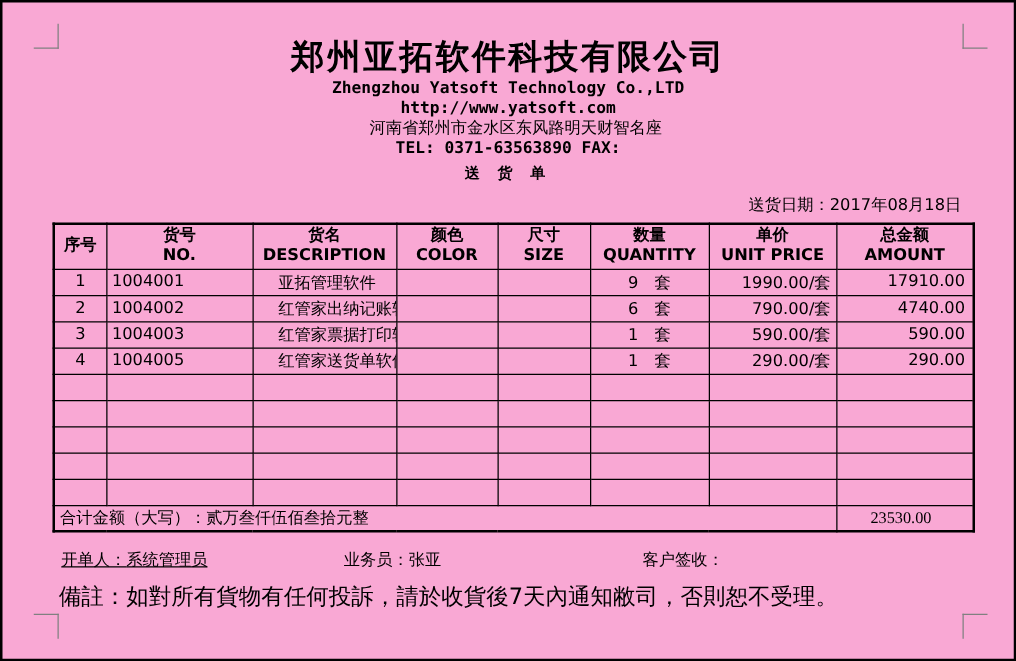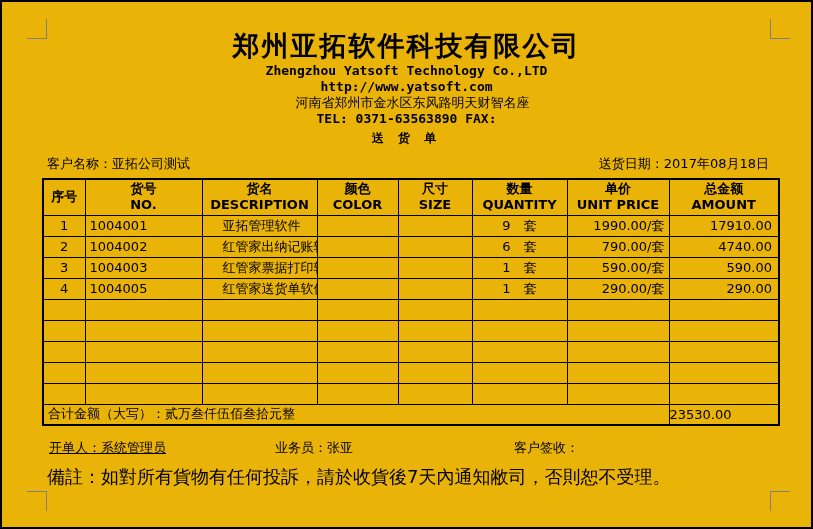--- a/index.html
+++ b/index.html
@@ -1,18 +1,18 @@
 <!DOCTYPE html>
 <html><head>
 <meta charset="utf-8">
 <style>
   * { margin:0; padding:0; box-sizing:border-box; }
   body { width:813px; height:529px; background:#e8e8e8; font-family:"DejaVu Sans", sans-serif; color:#000; }
   .page {
-    position:relative; width:813px; height:529px; background:#eab308;
+    position:relative; width:813px; height:529px; background:#f9a8d4;
     border:2px solid #000; overflow:hidden;
   }
   
   .mark { position:absolute; width:20px; height:20px; }
   .mark.tl { left:25px; top:17px;  border-right:1px solid #808080; border-bottom:1px solid #808080; }
   .mark.tr { left:768px; top:17px; border-left:1px solid #808080;  border-bottom:1px solid #808080; }
   .mark.bl { left:25px; top:489px; border-right:1px solid #808080; border-top:1px solid #808080; }
   .mark.br { left:768px; top:489px; border-left:1px solid #808080; border-top:1px solid #808080; }
 
   .header { position:absolute; top:28px; left:0; width:100%; text-align:center; }
@@ -39,21 +39,21 @@
   table.items td { height:21px; }
   td.c-seq   { text-align:center; }
   td.c-no    { text-align:left; padding-left:4px;margin-top:20px; }
   td.c-desc  { text-align:left; padding-left:20px; }
   td.c-color, td.c-size { text-align:center; }
   td.c-qty   { text-align:center; }
   td.c-qty .qty-unit { margin-left:13px; }
   td.c-price { text-align:right; padding-right:4px; }
   td.c-amt   { text-align:right; padding-right:6px; }
   td.total-label { text-align:left; padding-left:4px; }
-  td.total-amt   { text-align:left; padding-right:6px; }
+  td.total-amt   { text-align:center; padding-right:6px;font-family:Liberation Serif, serif; }
 
   .sign-row { position:absolute; top:437px; left:41px; width:736px; height:16px; font-size:13px; }
   .sign-issuer { position:absolute; left:6px;text-decoration:underline; }
   .sign-sales  { position:absolute; left:232px; }
   .sign-cust   { position:absolute; left:471px; }
   .note-row { position:absolute; top:463px; left:45px; font-size:18px; }
 </style>
 </head>
 <body>
 
@@ -66,21 +66,20 @@
   <div class="header">
     <div class="company-cn">郑州亚拓软件科技有限公司</div>
     <div class="company-en">Zhengzhou Yatsoft Technology Co.,LTD</div>
     <div class="website">http://www.yatsoft.com</div>
     <div class="address">河南省郑州市金水区东风路明天财智名座</div>
     <div class="telfax">TEL: 0371-63563890 FAX:</div>
     <div class="doc-title">送 货 单</div>
   </div>
 
   <div class="info-row">
-    <span class="info-customer"><span>客户名称：</span><span>亚拓公司测试</span></span>
     <span class="info-date"><span>送货日期：</span><span>2017年08月18日</span></span>
   </div>
 
   <table class="items">
     <colgroup>
       <col style="width:42px">
         <col style="width:117px">
         <col style="width:115px">
         <col style="width:81px">
       <col style="width:74px">

